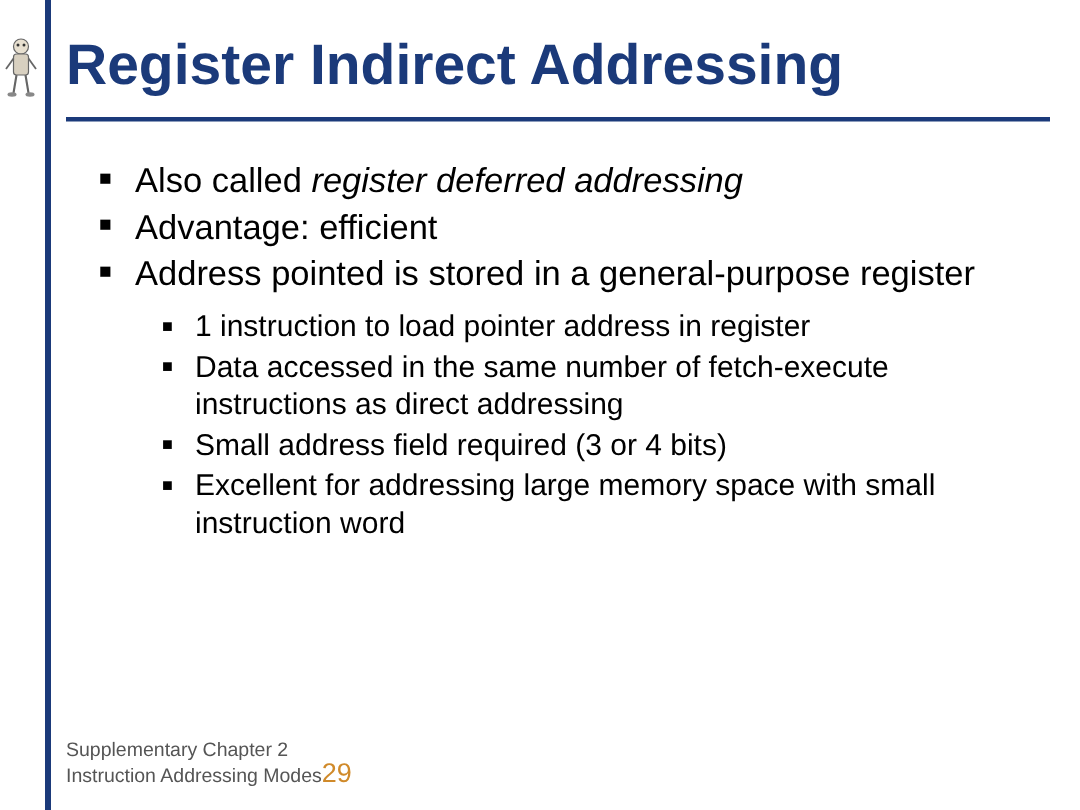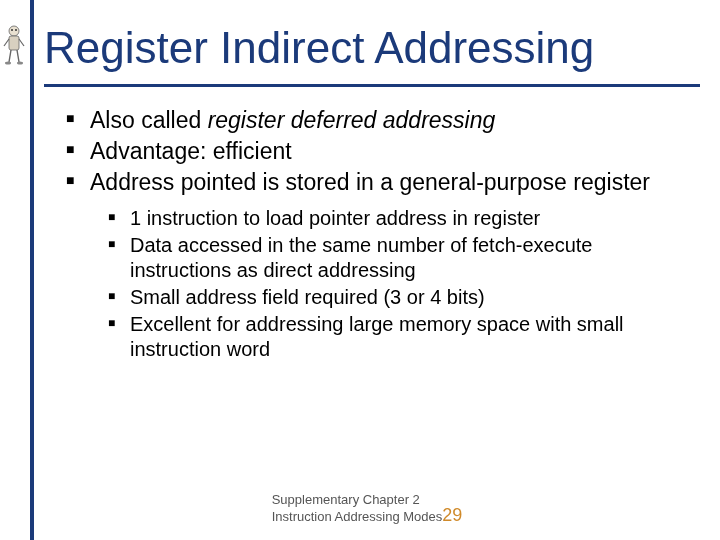--- a/index.html
+++ b/index.html
@@ -32,22 +32,22 @@
     width: 28px;
     height: 42px;
   }
   .title-wrap {
     position: absolute;
     left: 44px;
     top: 24px;
     right: 20px;
   }
   h1.title {
-    font-size: 44px;
-    font-weight: normal;
+    font-size: 38px;
+    font-weight: bold;
     color: #1b3a7a;
     line-height: 1.1;
     padding-bottom: 8px;
   }
   .title-underline {
     height: 3px;
     background: #1b3a7a;
     width: 100%;
     margin-top: 4px;
   }
@@ -97,21 +97,21 @@
     top: 4px;
     font-size: 12px;
     color: #000000;
   }
   .footer {
     position: absolute;
     left: 44px;
     bottom: 14px;
     right: 30px;
     display: flex;
-    justify-content: center;
+    justify-content: flex-start;
     align-items: flex-end;
   }
   .footer-left {
     font-size: 13px;
     color: #555555;
     line-height: 1.3;
   }
   .footer-right {
     font-size: 18px;
     color: #d08a2a;

